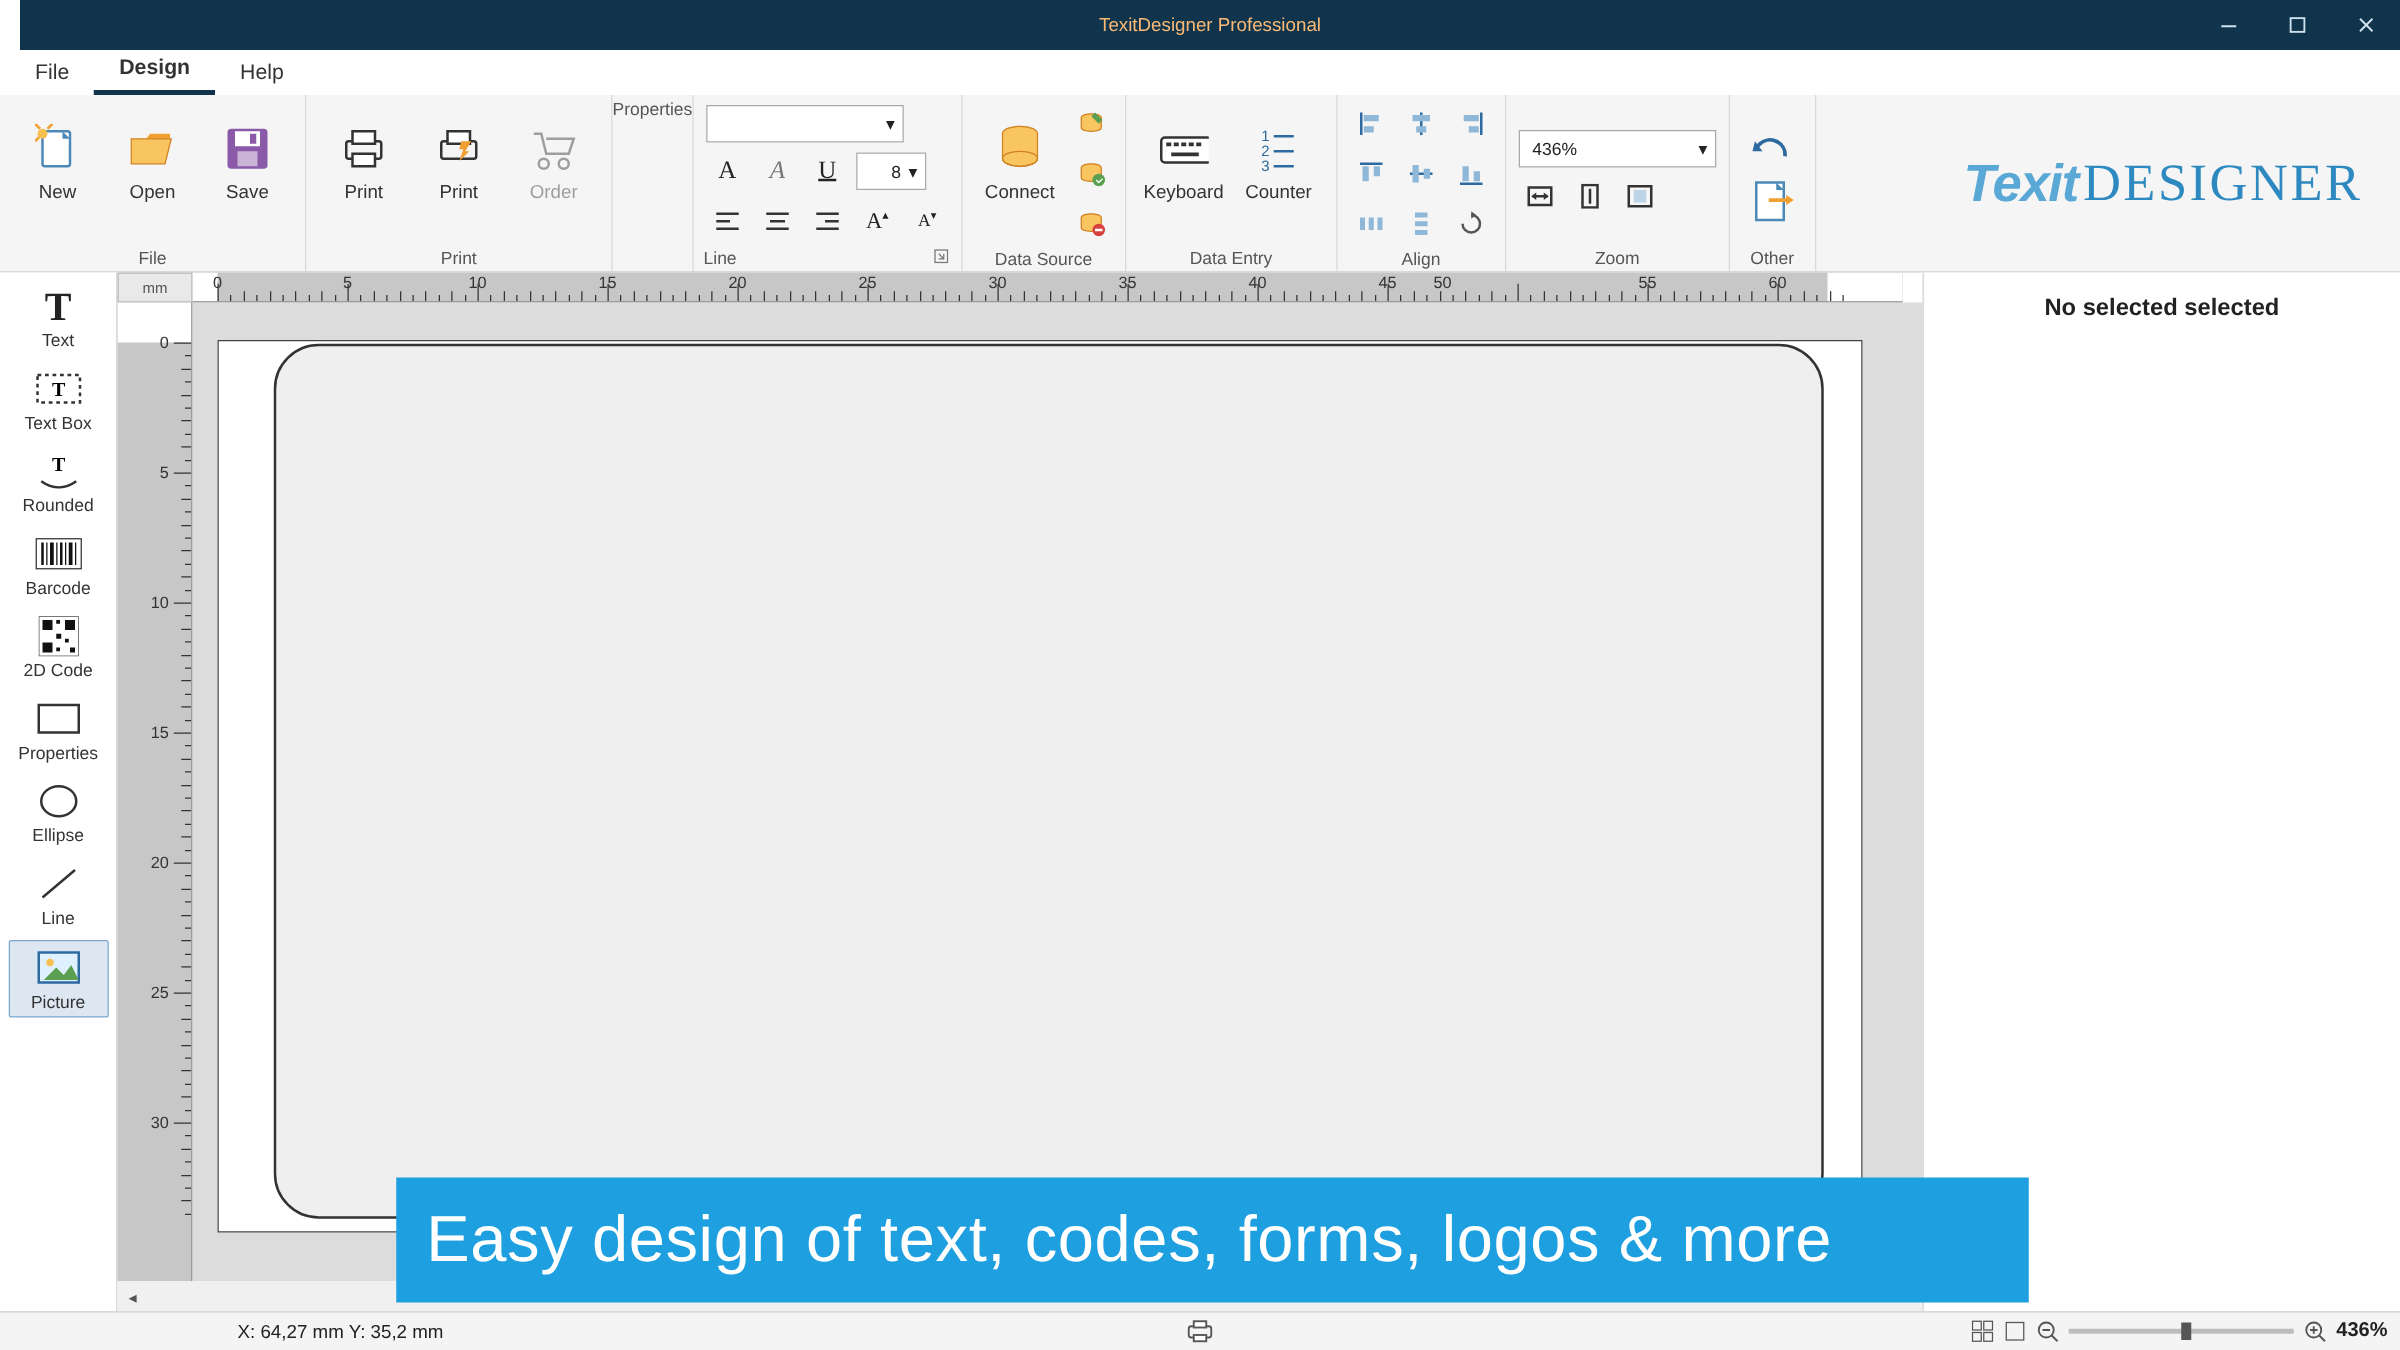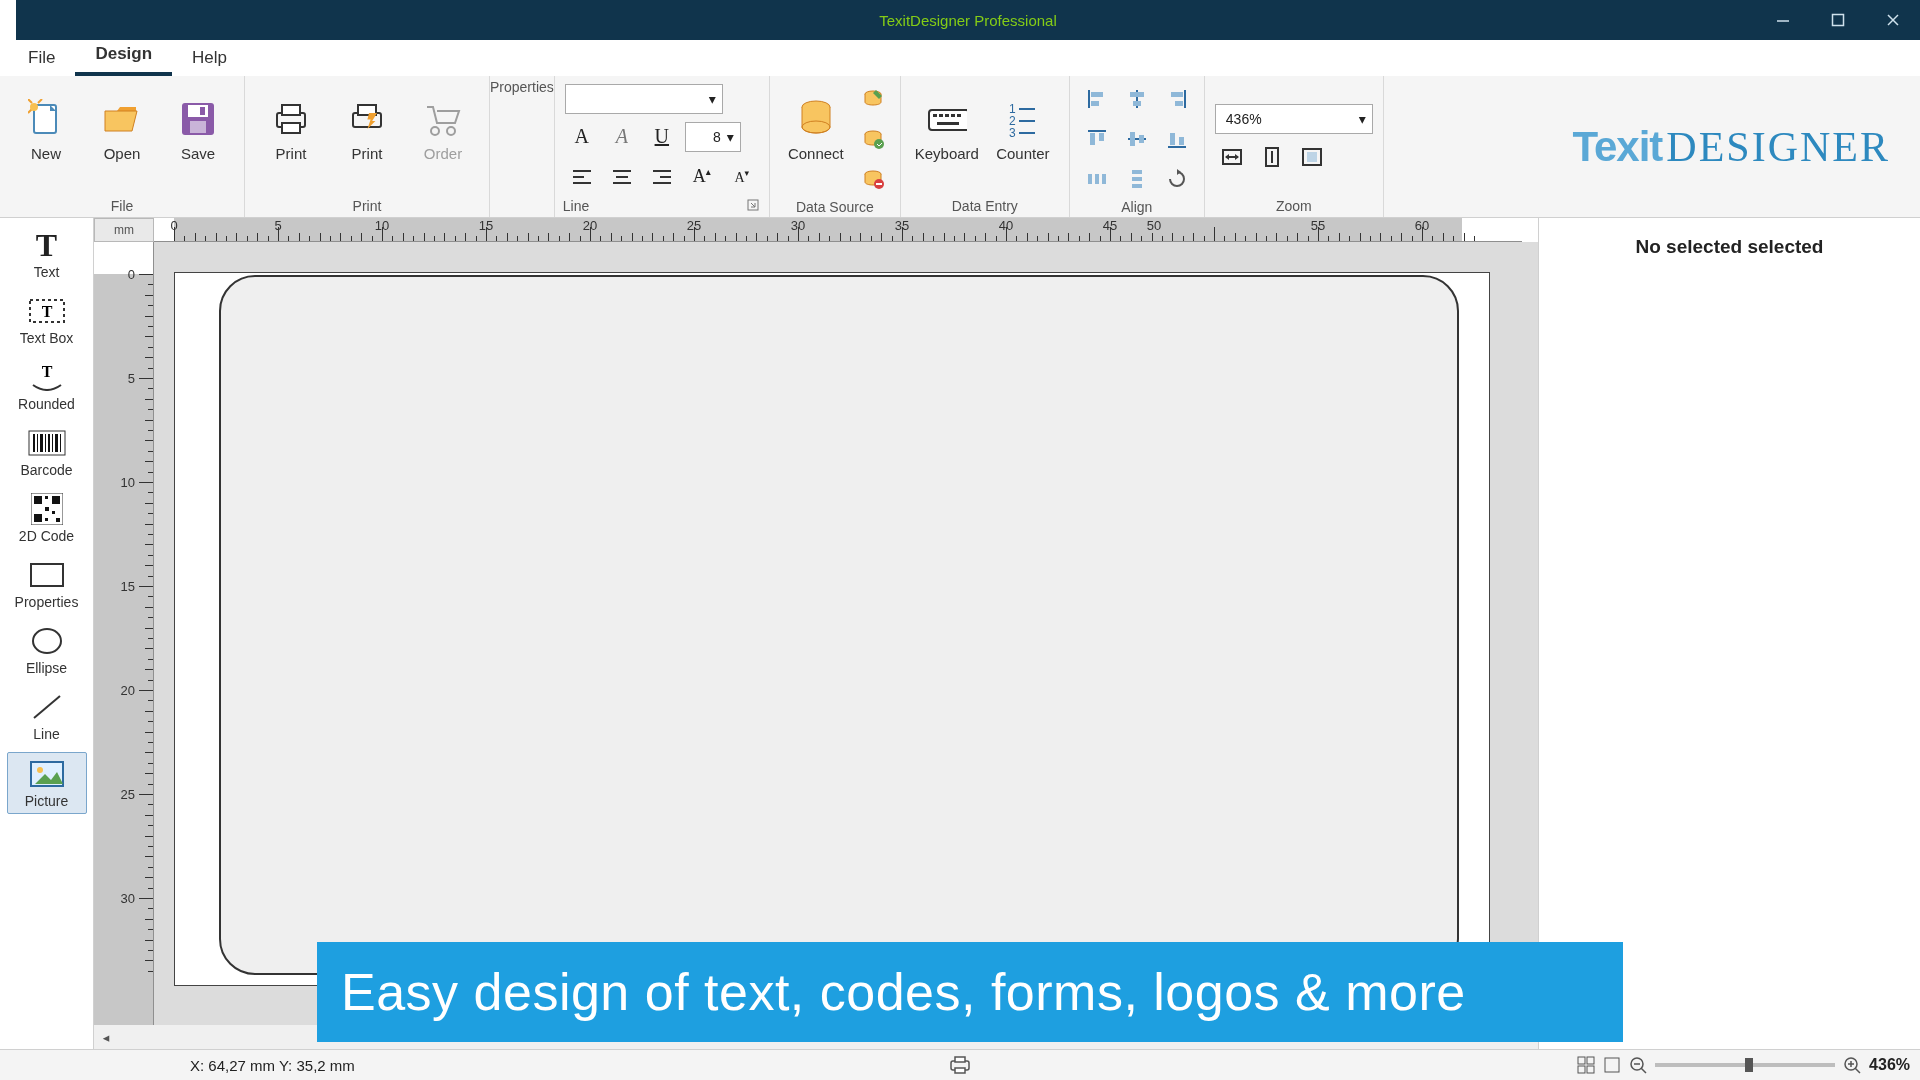--- a/index.html
+++ b/index.html
@@ -1,19 +1,19 @@
 <!DOCTYPE html>
 <html><head>
 <meta charset="utf-8">
 <style>
 * { box-sizing: border-box; margin: 0; padding: 0; user-select: none; }
 html, body { width: 1920px; height: 1080px; font-family: "Segoe UI", Tahoma, sans-serif; font-size: 13px; color: #222; background: #ffffff; overflow: hidden; }
 
 
-.titlebar { position: absolute; left: 0; top: 0; right: 0; height: 40px; background: #10344c; color: #84cc16; display: flex; align-items: center; justify-content: center; margin-left: 16px; }
+.titlebar { position: absolute; left: 0; top: 0; right: 0; height: 40px; background: #10344c; color: #fdba74; display: flex; align-items: center; justify-content: center; margin-left: 16px; }
 .titlebar .title { font-size: 15px; }
 .winbtns { position: absolute; right: 0; top: 0; height: 40px; display: flex; }
 .winbtn { width: 55px; height: 40px; display: flex; align-items: center; justify-content: center; color: #cfe1ec; }
 .winbtn svg { stroke: #cfe1ec; }
 
 
 .menubar { position: absolute; left: 0; top: 40px; right: 0; height: 36px; background: #ffffff; display: flex; align-items: flex-end; padding: 0 8px; border-bottom: 0; }
 .menuitem { padding: 6px 20px 8px 20px; font-size: 17px; color: #333; }
 .menuitem.active { font-weight: 600; border-bottom: 4px solid #10344c; }
 
@@ -32,21 +32,21 @@
 .combo .arrow { margin-left: 6px; }
 .font-combo { width: 158px; }
 .size-combo { width: 56px; }
 .zoom-combo { width: 158px; justify-content: space-between; padding-left: 10px; }
 .fontrows { display: flex; flex-direction: column; gap: 6px; }
 .fontrow { display: flex; gap: 6px; align-items: center; }
 .dgl { width: 14px; height: 14px; margin-left: auto; }
 
 
 .brand { margin-left: auto; display: flex; align-items: center; padding-right: 30px; font-size: 42px; font-weight: 800; letter-spacing: -1px; color: #1e7fb8; }
-.brand span.light { color: #5aa8d6; font-weight: 700; }
+.brand span.light { color: #5aa8d6; font-weight: 700; font-style: italic; }
 .brand span.thin { font-family: "Segoe UI Light", "Segoe UI"; font-weight: 300; color: #2d89bf; letter-spacing: 2px; margin-left: 4px; }
 
 
 .toolbox { position: absolute; left: 0; top: 218px; width: 94px; bottom: 31px; background: #ffffff; border-right: 1px solid #d0d0d0; display: flex; flex-direction: column; align-items: center; padding-top: 6px; gap: 6px; }
 .tool { width: 80px; display: flex; flex-direction: column; align-items: center; gap: 2px; padding: 4px 0; }
 .tool .ic { width: 40px; height: 34px; display: flex; align-items: center; justify-content: center; }
 .tool .lbl { font-size: 14px; color: #333; }
 .tool.sel { background: #dce7f2; border: 1px solid #7aa6cc; border-radius: 2px; }
 
 
@@ -449,20 +449,39 @@
                 <rect x="3" y="2" width="18" height="16" fill="none" stroke="#333" stroke-width="2"></rect>
                 <rect x="7" y="5" width="10" height="10" fill="#bdd4e6"></rect>
               </svg>
             </div>
         </div>
       </div>
     </div>
     <div class="rgroup-label">Zoom</div>
   </div>
 
+  <div class="rgroup">
+    <div class="rgroup-body" style="flex-direction:column;gap:4px;justify-content:center">
+      <div class="smallbtn" style="width:48px;height:40px">
+          <svg width="40" height="32">
+            <path d="M30 24a12 12 0 0 0-20-10l-4 4" fill="none" stroke="#2d6aa0" stroke-width="3"></path>
+            <polygon points="4,20 12,20 6,12" fill="#2d6aa0"></polygon>
+          </svg>
+        </div>
+      <div class="smallbtn" style="width:48px;height:40px">
+          <svg width="34" height="38">
+            <rect x="4" y="4" width="22" height="30" fill="#fff" stroke="#4b8ab8" stroke-width="2"></rect>
+            <polygon points="20,4 26,10 20,10" fill="#4b8ab8"></polygon>
+            <path d="M14 18h16" stroke="#f0a030" stroke-width="3"></path>
+            <polygon points="28,14 34,18 28,22" fill="#f0a030"></polygon>
+          </svg>
+        </div>
+    </div>
+    <div class="rgroup-label">Other</div>
+  </div>
 
   <div class="brand">
     <span class="light">Texit</span>
       <span class="thin">DESIGNER</span>
   </div>
 </div>
 
 <div class="toolbox">
   <div class="tool">
       <div class="ic">

